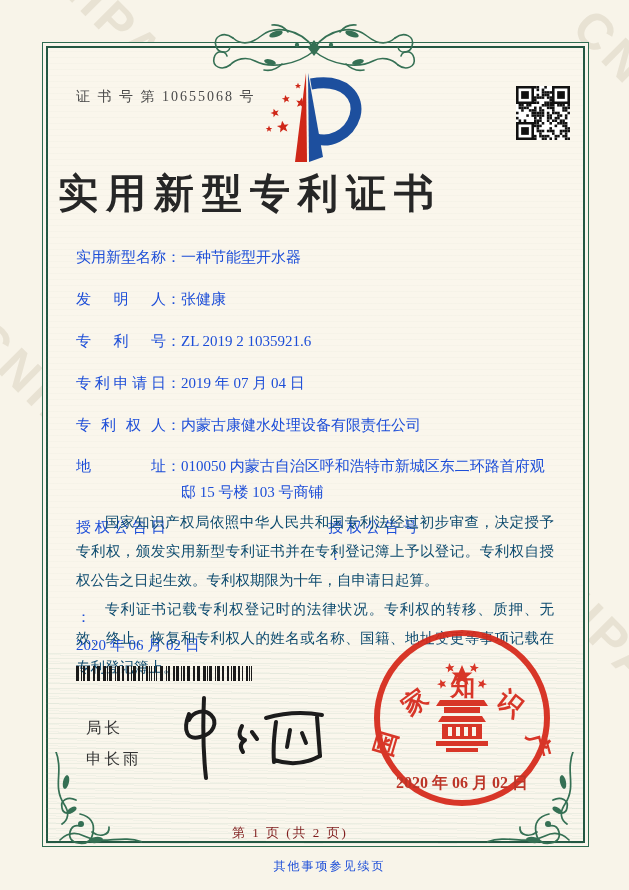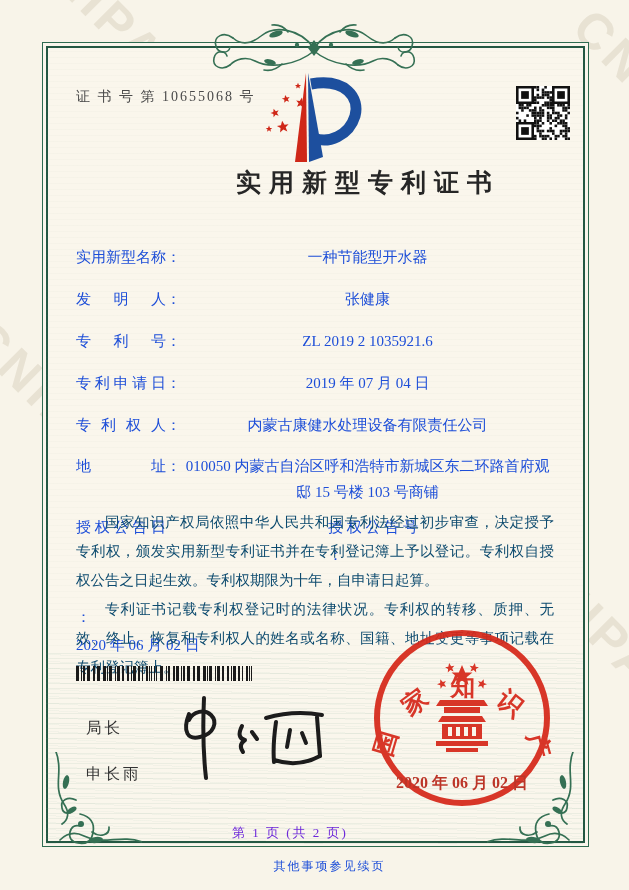--- a/index.html
+++ b/index.html
@@ -17,43 +17,43 @@
              background:repeating-linear-gradient(0deg,rgba(110,160,135,0.13) 0 1px,transparent 1px 5px),
                         repeating-linear-gradient(3deg,rgba(110,160,135,0.07) 0 1px,transparent 1px 7px);
              opacity:.8;}
   .guilloche-soft{position:absolute;left:46px;top:46px;width:537px;height:600px;
              background:repeating-linear-gradient(0deg,rgba(140,160,145,0.04) 0 1px,transparent 1px 6px);}
   .ornament{position:absolute;color:#357054;}
   
   .cert-no{position:absolute;left:76px;top:88px;font-size:14px;letter-spacing:2px;color:#4a4a4a;}
   .qr{position:absolute;left:516px;top:86px;width:54px;height:54px;}
   .logo{position:absolute;left:258px;top:70px;width:112px;height:98px;}
-  .title{position:absolute;left:0;top:166px;width:500px;text-align:right;
-         font-size:25px;font-weight:700;letter-spacing:8px;color:#262626;}
+  .title{position:absolute;left:0;top:166px;width:500px;text-align:center;
+         font-size:40px;font-weight:700;letter-spacing:8px;color:#262626;}
   
   .fields{position:absolute;left:76px;top:243px;width:478px;font-size:15px;color:#1d4ed8;}
   .frow{display:flex;margin-bottom:14px;line-height:28px;}
   .flabel{display:inline-block;width:90px;text-align:justify;text-align-last:justify;flex:0 0 90px;}
   .fcolon{flex:0 0 14px;}
-  .fvalue{flex:1;text-align:center;}
+  .fvalue{flex:1;}
   .grant-row{display:flex;line-height:28px;}
   .grant-pair{display:flex;flex-direction:column;}
   .grant-pair .flabel2{display:inline-block;width:90px;text-align:justify;text-align-last:justify;}
   
   .legal{position:absolute;left:76px;top:508px;width:478px;font-size:14.5px;line-height:29px;
          text-align:justify;color:#0c4a6e;}
   .legal p{margin:0;text-indent:2em;}
   
   .barcode{position:absolute;left:76px;top:666px;width:178px;height:15px;}
   .signer{position:absolute;left:86px;top:718px;font-size:15.5px;letter-spacing:3px;color:#333;}
-  .signer div{margin-bottom:25px;}
+  .signer div{margin-bottom:10px;}
   .signature{position:absolute;left:162px;top:690px;width:182px;height:92px;}
   .seal{position:absolute;left:358px;top:616px;width:208px;height:208px;opacity:.93;}
   .page-num{position:absolute;left:0;top:824px;width:580px;text-align:center;
-            font-size:13px;letter-spacing:2px;color:#6d28d9;}
+            font-size:13px;letter-spacing:2px;color:#7f1d1d;}
   .cont-note{position:absolute;left:15px;top:858px;width:629px;text-align:center;
              font-size:12px;letter-spacing:2px;color:#1d4ed8;}
 </style>
 </head>
 <body>
 
 <div class="page">
 
   <span class="wm" style="left:6px;top:-28px;">CNIPA</span>
   <span class="wm" style="left:556px;top:52px;">CNIPA</span>

